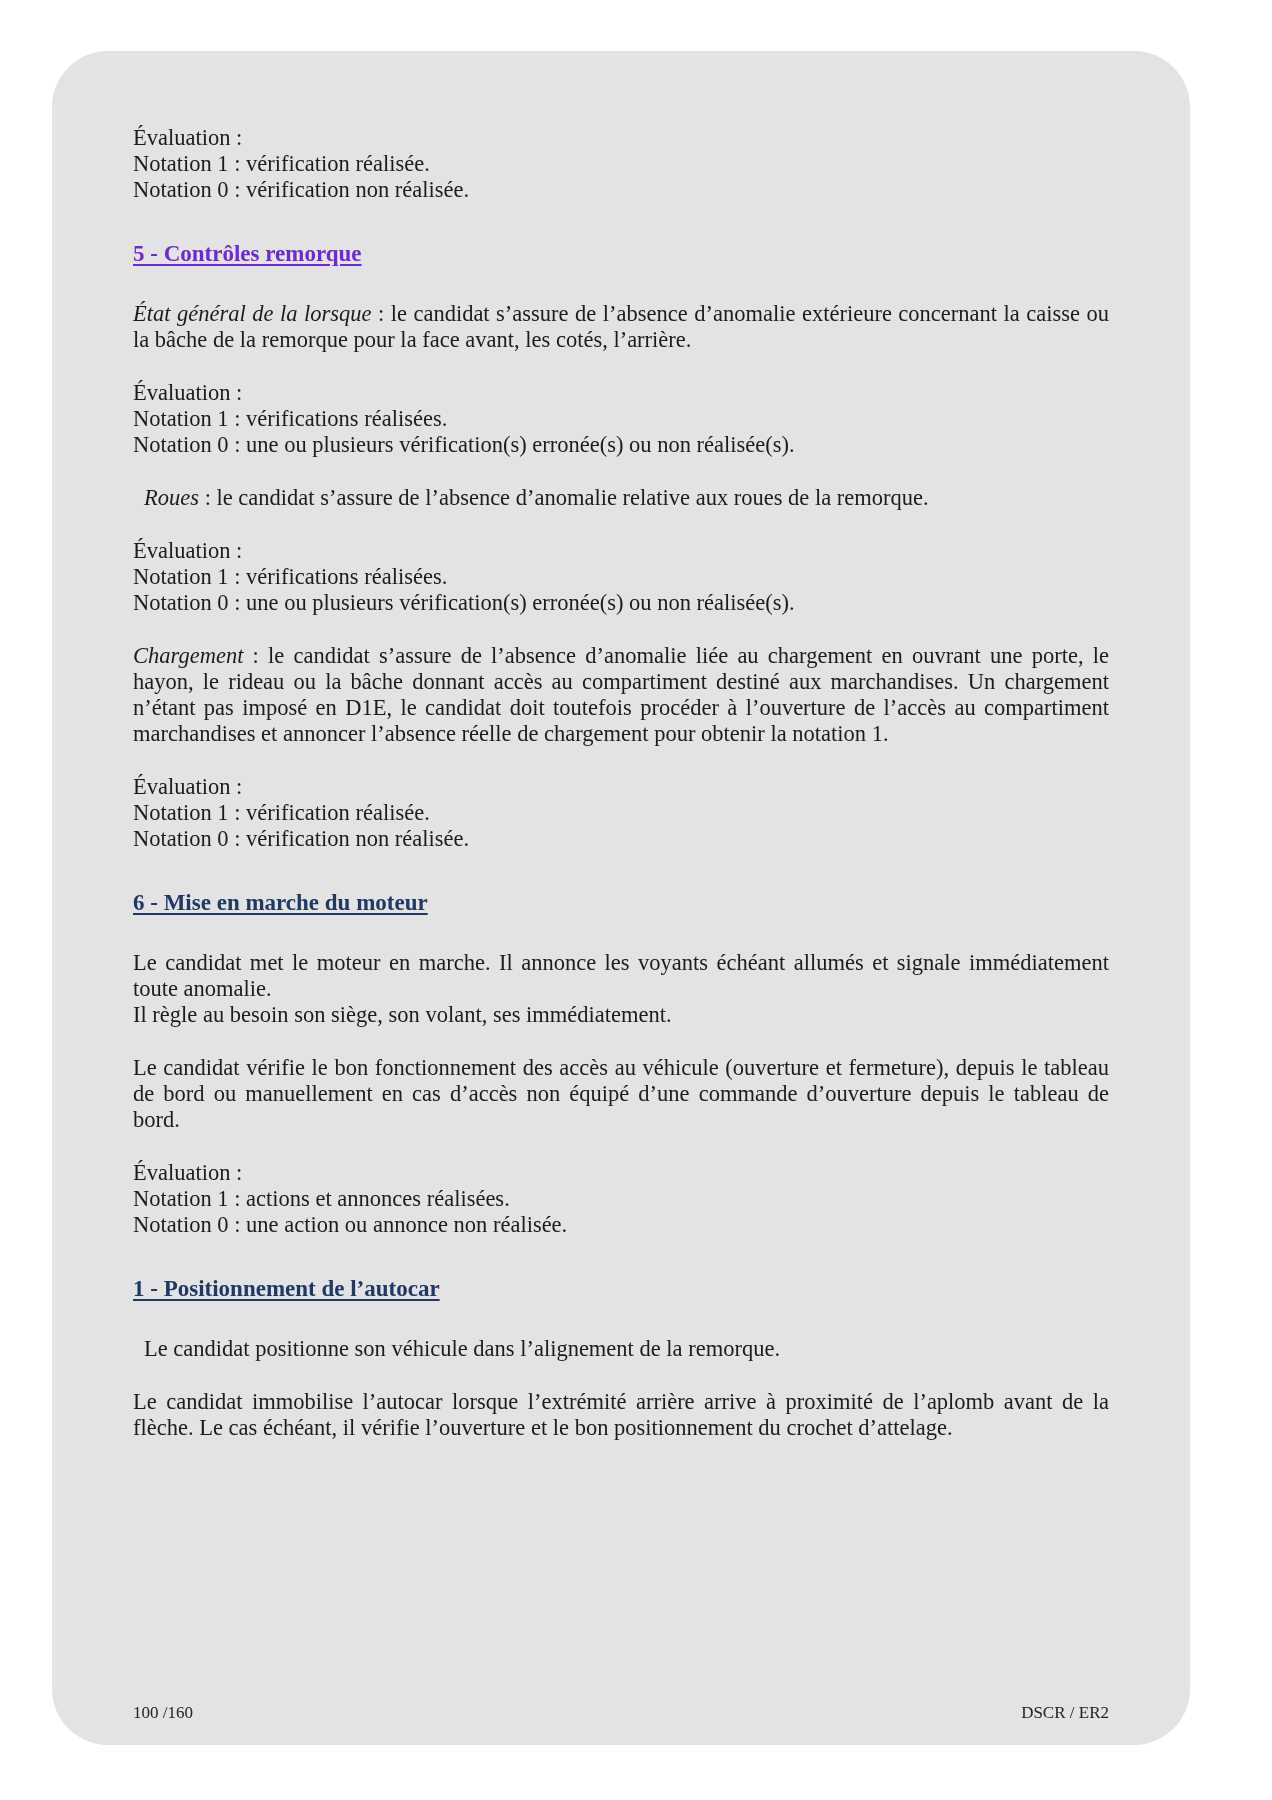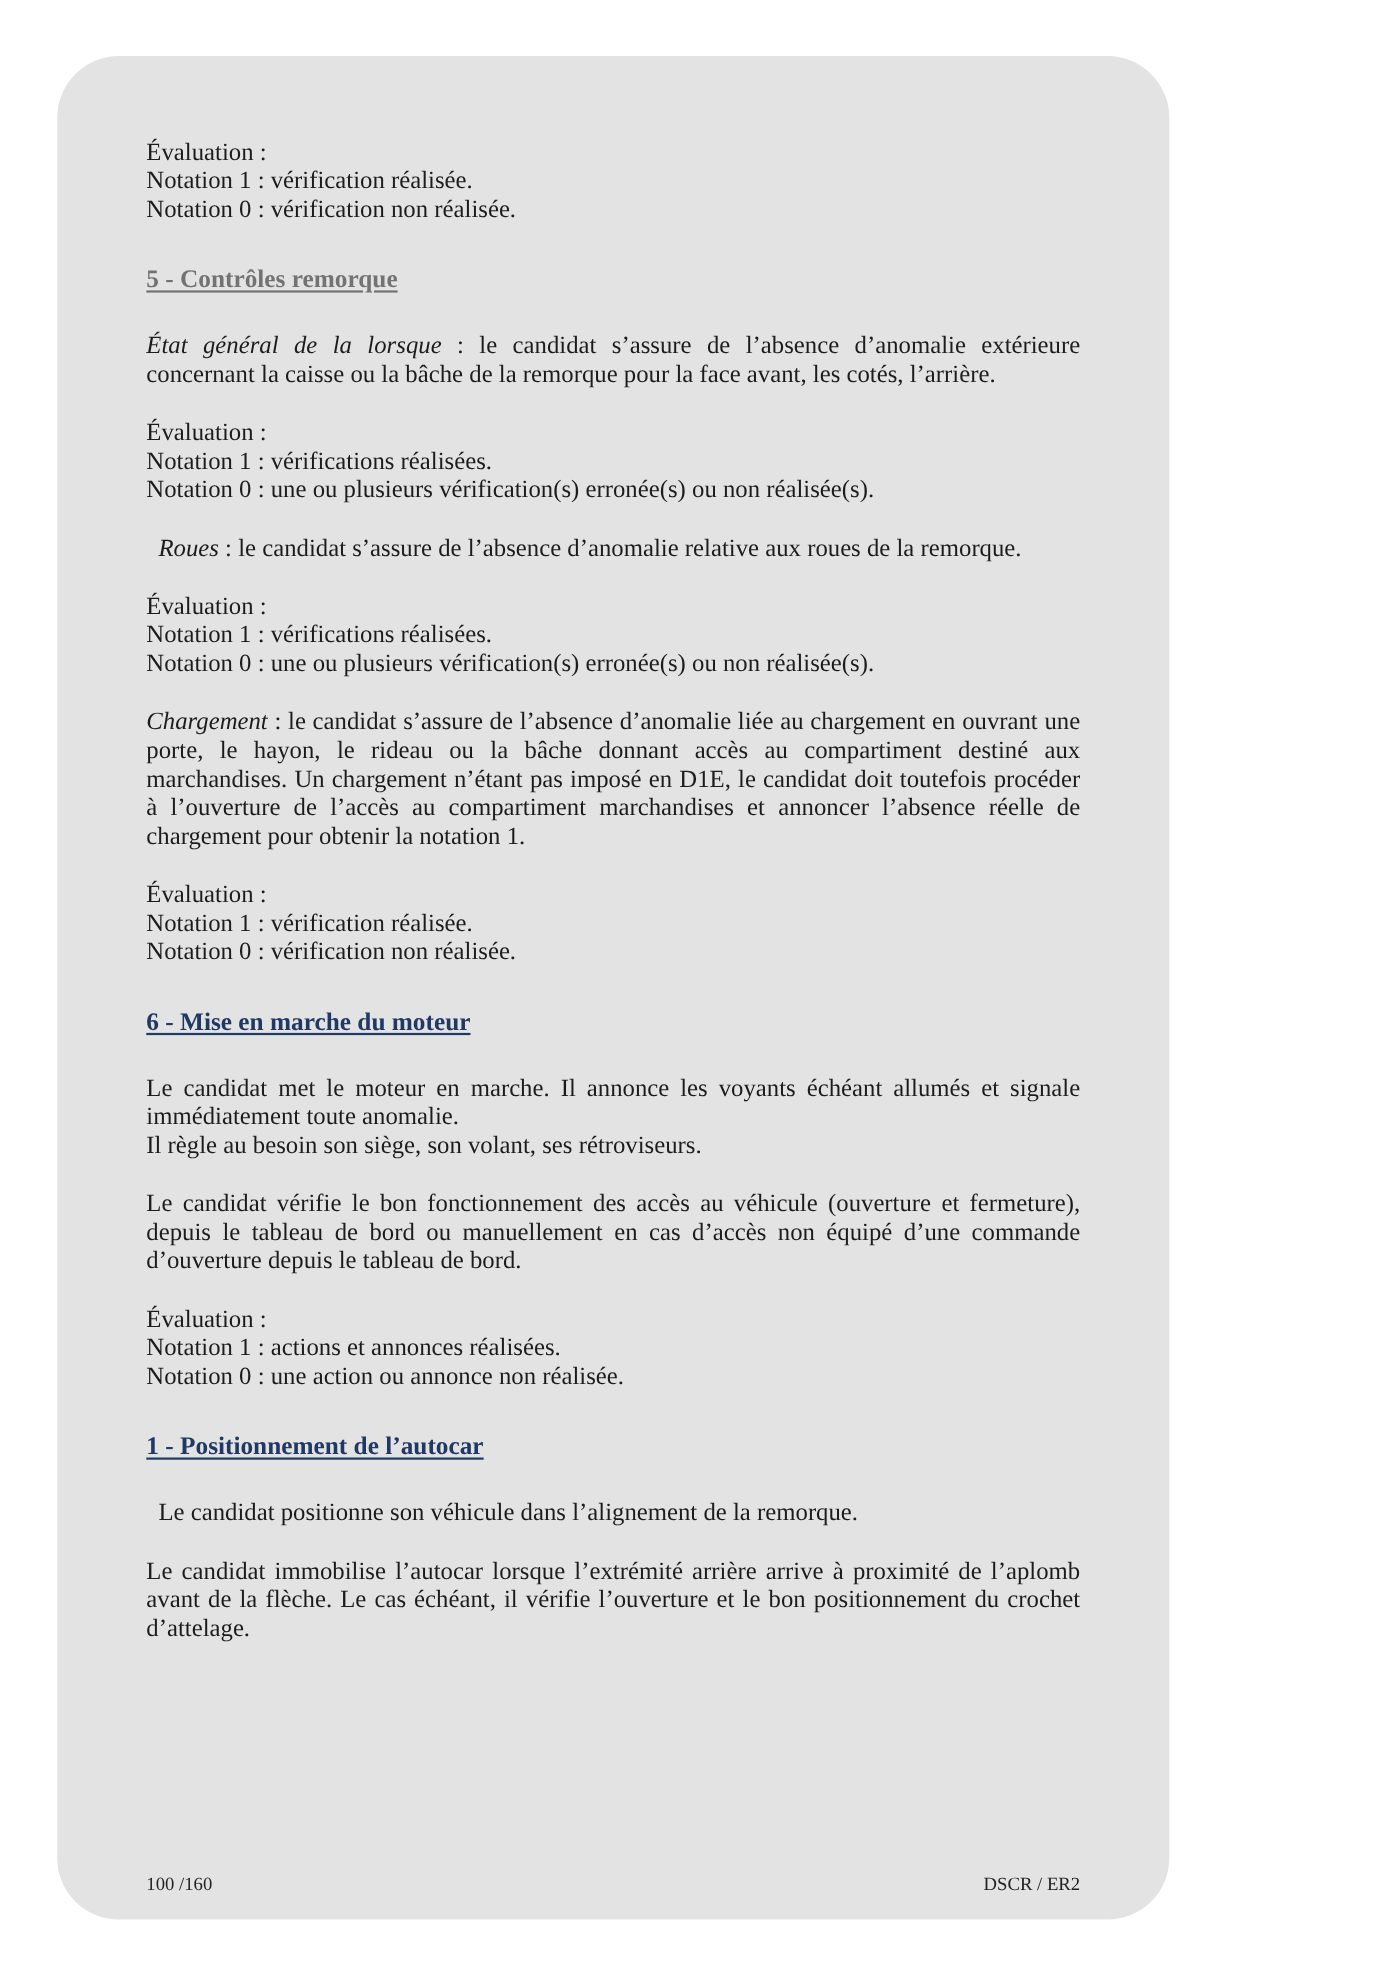--- a/index.html
+++ b/index.html
@@ -7,21 +7,21 @@
     padding: 0;
     background: #ffffff;
     width: 1272px;
     height: 1800px;
     font-family: "Liberation Serif", "DejaVu Serif", serif;
   }
   .page-card {
     position: absolute;
     left: 52px;
     top: 51px;
-    width: 1011px;
+    width: 1138px;
     height: 1694px;
     background: #e3e3e3;
     border-radius: 56px;
     box-sizing: border-box;
   }
   .content {
     position: absolute;
     left: 81px;
     right: 81px;
     top: 74px;
@@ -61,21 +61,21 @@
 
 <div class="page-card">
   <div class="content">
 
     <div class="eval-block">
       <div>Évaluation :</div>
       <div>Notation 1 : vérification réalisée.</div>
       <div>Notation 0 : vérification non réalisée.</div>
     </div>
 
-    <div class="doc-heading" style="color:#737373;">5 - Contrôles remorque</div>
+    <div class="doc-heading" style="color:#6d28d9;">5 - Contrôles remorque</div>
 
     <div class="para"><span class="lead-italic">État général de la lorsque</span><span> : le candidat s’assure de l’absence d’anomalie extérieure concernant la caisse ou la bâche de la remorque pour la face avant, les cotés, l’arrière.</span></div>
 
     <div class="eval-block">
       <div>Évaluation :</div>
       <div>Notation 1 : vérifications réalisées.</div>
       <div>Notation 0 : une ou plusieurs vérification(s) erronée(s) ou non réalisée(s).</div>
     </div>
 
     <div class="para single"><span class="lead-italic">Roues</span><span> : le candidat s’assure de l’absence d’anomalie relative aux roues de la remorque.</span></div>
@@ -91,21 +91,21 @@
     <div class="eval-block">
       <div>Évaluation :</div>
       <div>Notation 1 : vérification réalisée.</div>
       <div>Notation 0 : vérification non réalisée.</div>
     </div>
 
     <div class="doc-heading" style="color:#1f3864;">6 - Mise en marche du moteur</div>
 
     <div class="para">
       <div>Le candidat met le moteur en marche. Il annonce les voyants échéant allumés et signale immédiatement toute anomalie.</div>
-      <div style="text-align:left;">Il règle au besoin son siège, son volant, ses rétroviseurs.</div>
+      <div style="text-align:left;">Il règle au besoin son siège, son volant, ses immédiatement.</div>
     </div>
 
     <div class="para">Le candidat vérifie le bon fonctionnement des accès au véhicule (ouverture et fermeture), depuis le tableau de bord ou manuellement en cas d’accès non équipé d’une commande d’ouverture depuis le tableau de bord.</div>
 
     <div class="eval-block">
       <div>Évaluation :</div>
       <div>Notation 1 : actions et annonces réalisées.</div>
       <div>Notation 0 : une action ou annonce non réalisée.</div>
     </div>
 

